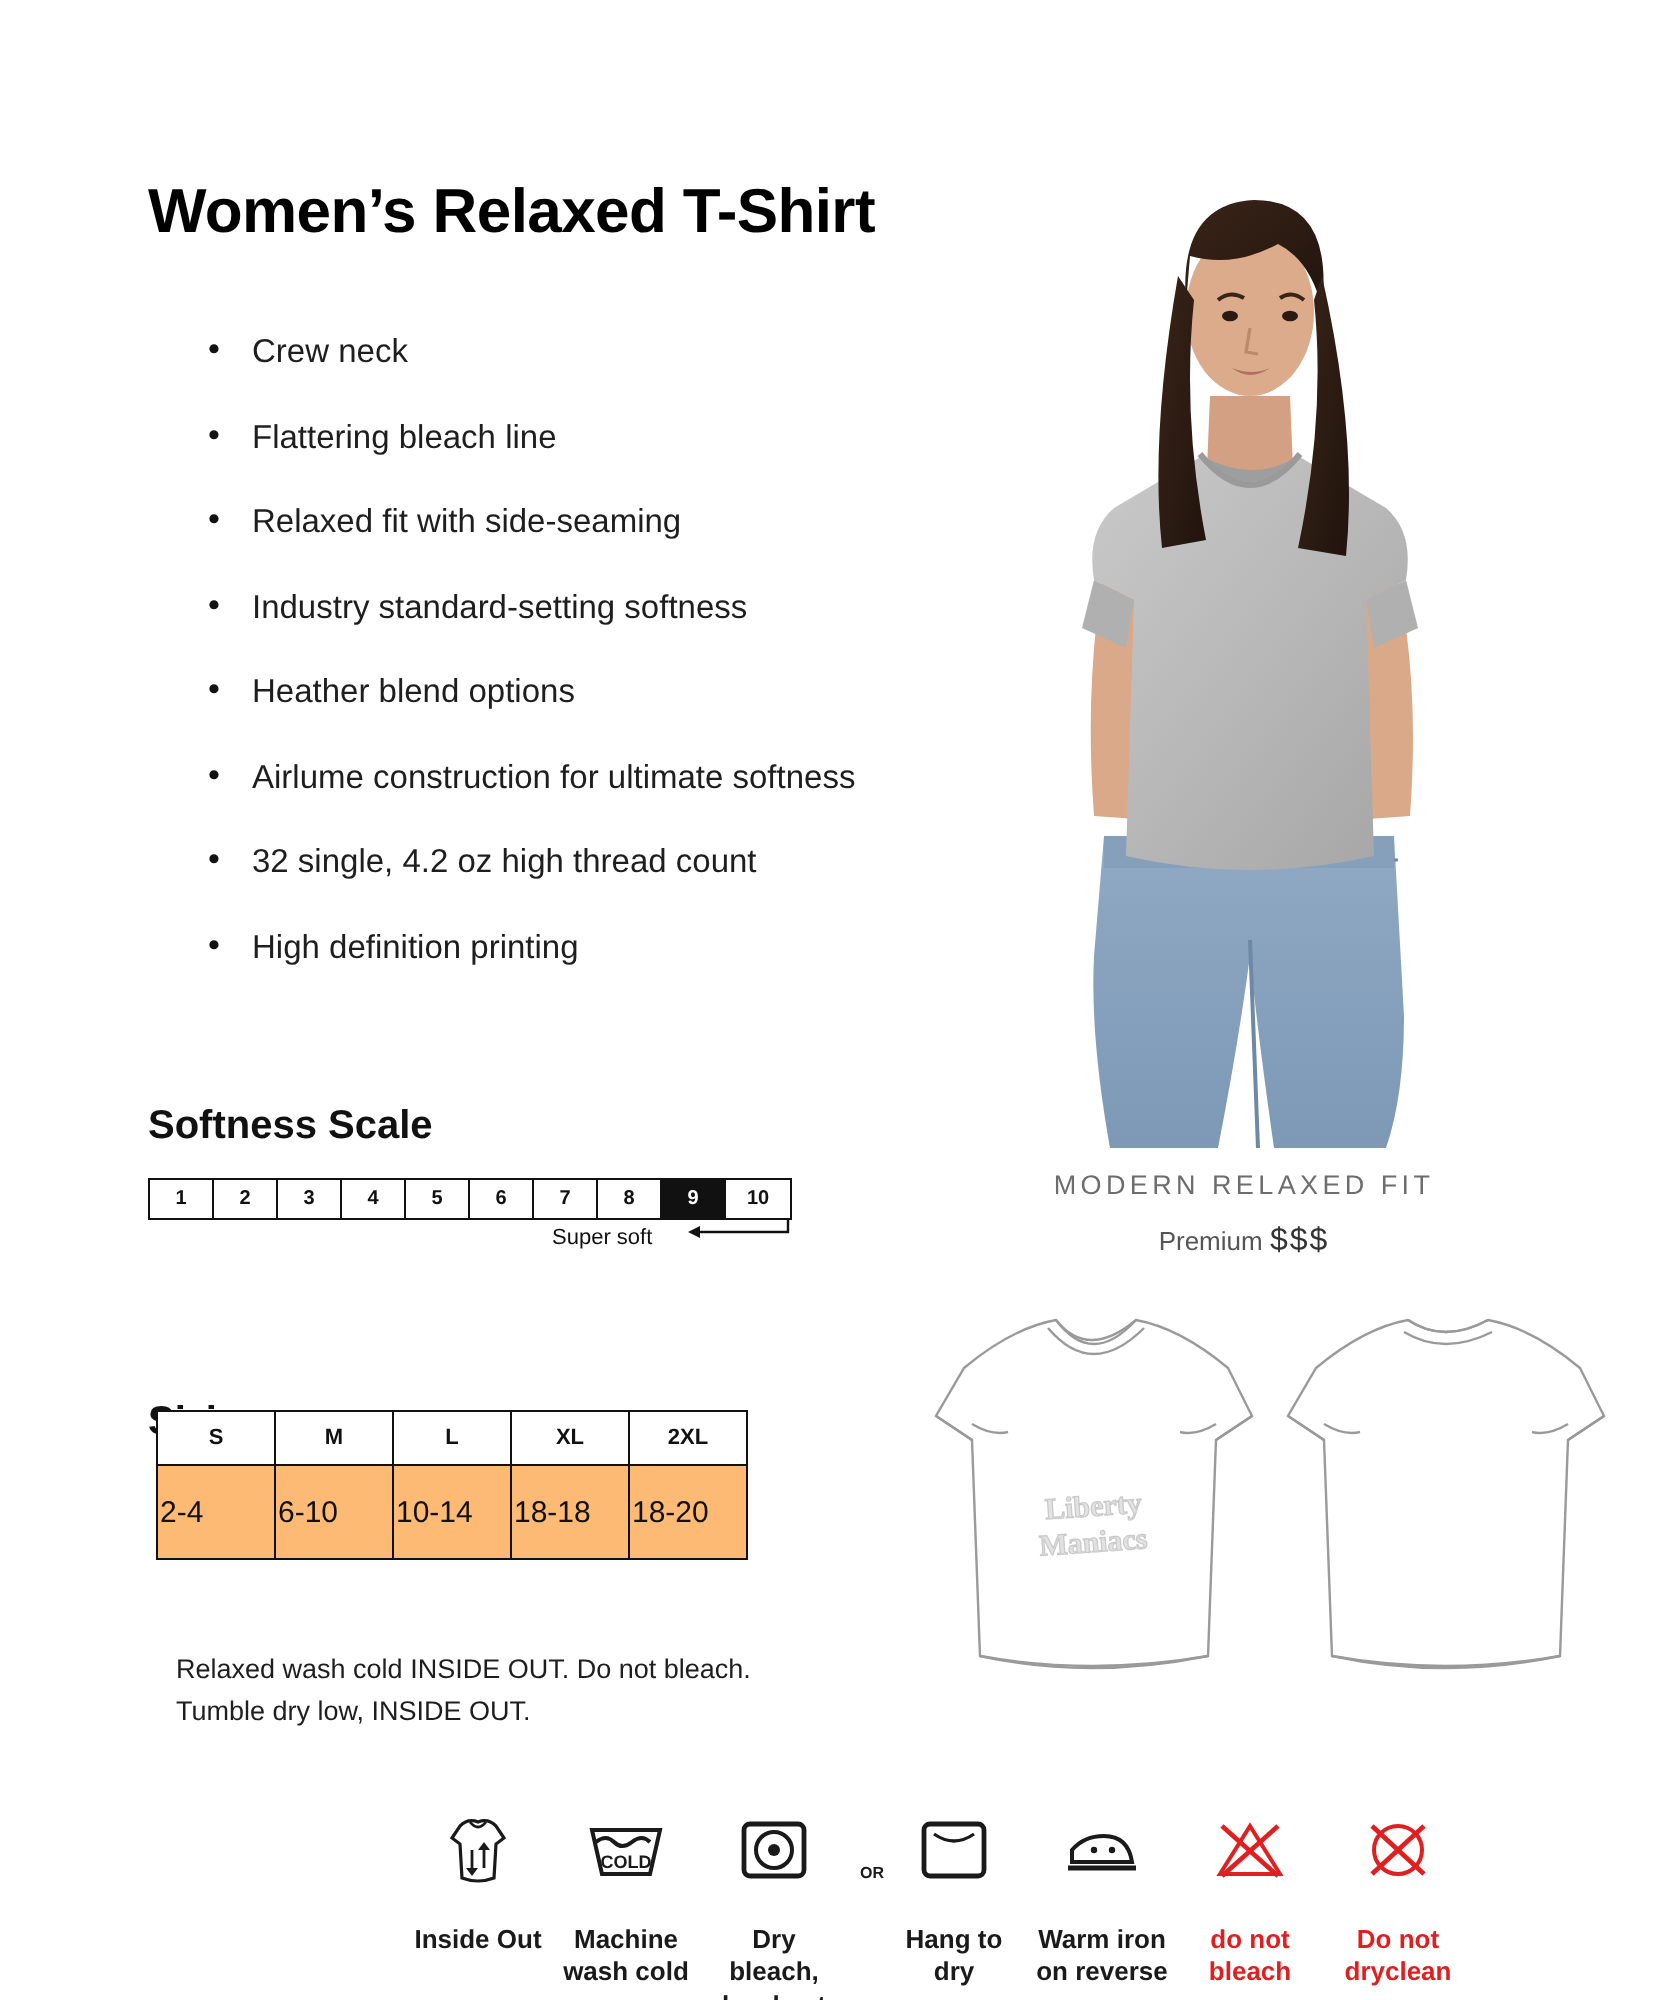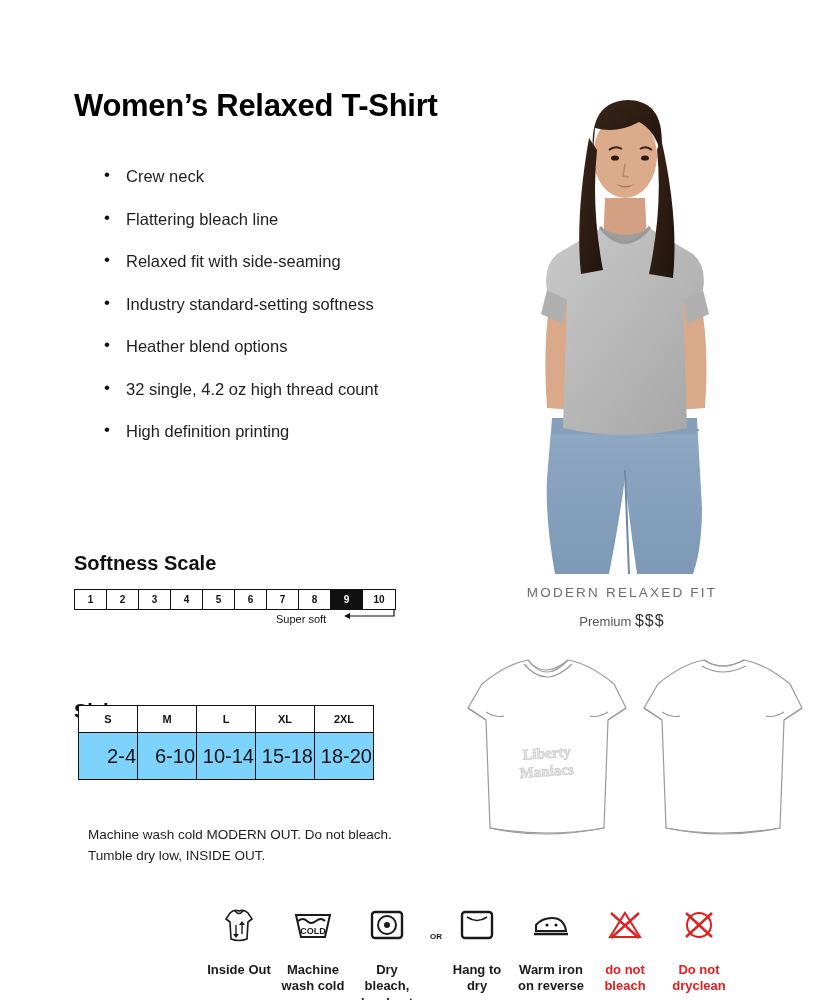--- a/index.html
+++ b/index.html
@@ -135,24 +135,24 @@
     font-size: 11px;
     font-weight: bold;
     text-align: center;
     color: #111;
     background: #fff;
   }
   .sizing-table td {
     border: 1.4px solid #111;
     width: 56px;
     height: 44px;
-    font-size: 20px;
-    text-align: right;
-    color: #111;
-    background: #7dd3fc;
+    font-size: 15px;
+    text-align: left;
+    color: #111;
+    background: #fdba74;
   }
 
   
   .care-text {
     position: absolute;
     left: 88px;
     top: 825px;
     font-size: 13.5px;
     line-height: 1.55;
     color: #1e1e1e;
@@ -248,20 +248,21 @@
 <div class="page">
 
   <div class="title">Women’s Relaxed T-Shirt</div>
 
   <ul class="features">
     <li>Crew neck</li>
     <li>Flattering bleach line</li>
     <li>Relaxed fit with side-seaming</li>
     <li>Industry standard-setting softness</li>
     <li>Heather blend options</li>
+    <li>Airlume construction for ultimate softness</li>
     <li>32 single, 4.2 oz high thread count</li>
     <li>High definition printing</li>
   </ul>
 
   <div class="softness-heading">Softness Scale</div>
   <div class="scale">
     <div class="cell">1</div>
     <div class="cell">2</div>
     <div class="cell">3</div>
     <div class="cell">4</div>
@@ -285,28 +286,28 @@
       <th>S</th>
       <th>M</th>
       <th>L</th>
       <th>XL</th>
       <th>2XL</th>
     </tr>
     <tr>
       <td>2-4</td>
       <td>6-10</td>
       <td>10-14</td>
-      <td>15-18</td>
+      <td>18-18</td>
       <td>18-20</td>
     </tr>
   </tbody>
     </table>
 
   <div class="care-text">
-    <div>Machine wash cold MODERN OUT. Do not bleach.</div>
+    <div>Relaxed wash cold INSIDE OUT. Do not bleach.</div>
     <div>Tumble dry low, INSIDE OUT.</div>
   </div>
 
   <div class="model">
     <svg width="250" height="496" viewBox="0 0 250 496">
       <defs>
         <linearGradient id="shirtGrad" x1="0" y1="0" x2="1" y2="1">
           <stop offset="0%" stop-color="#c9c9c9"></stop>
           <stop offset="55%" stop-color="#b6b6b6"></stop>
           <stop offset="100%" stop-color="#a5a5a5"></stop>

